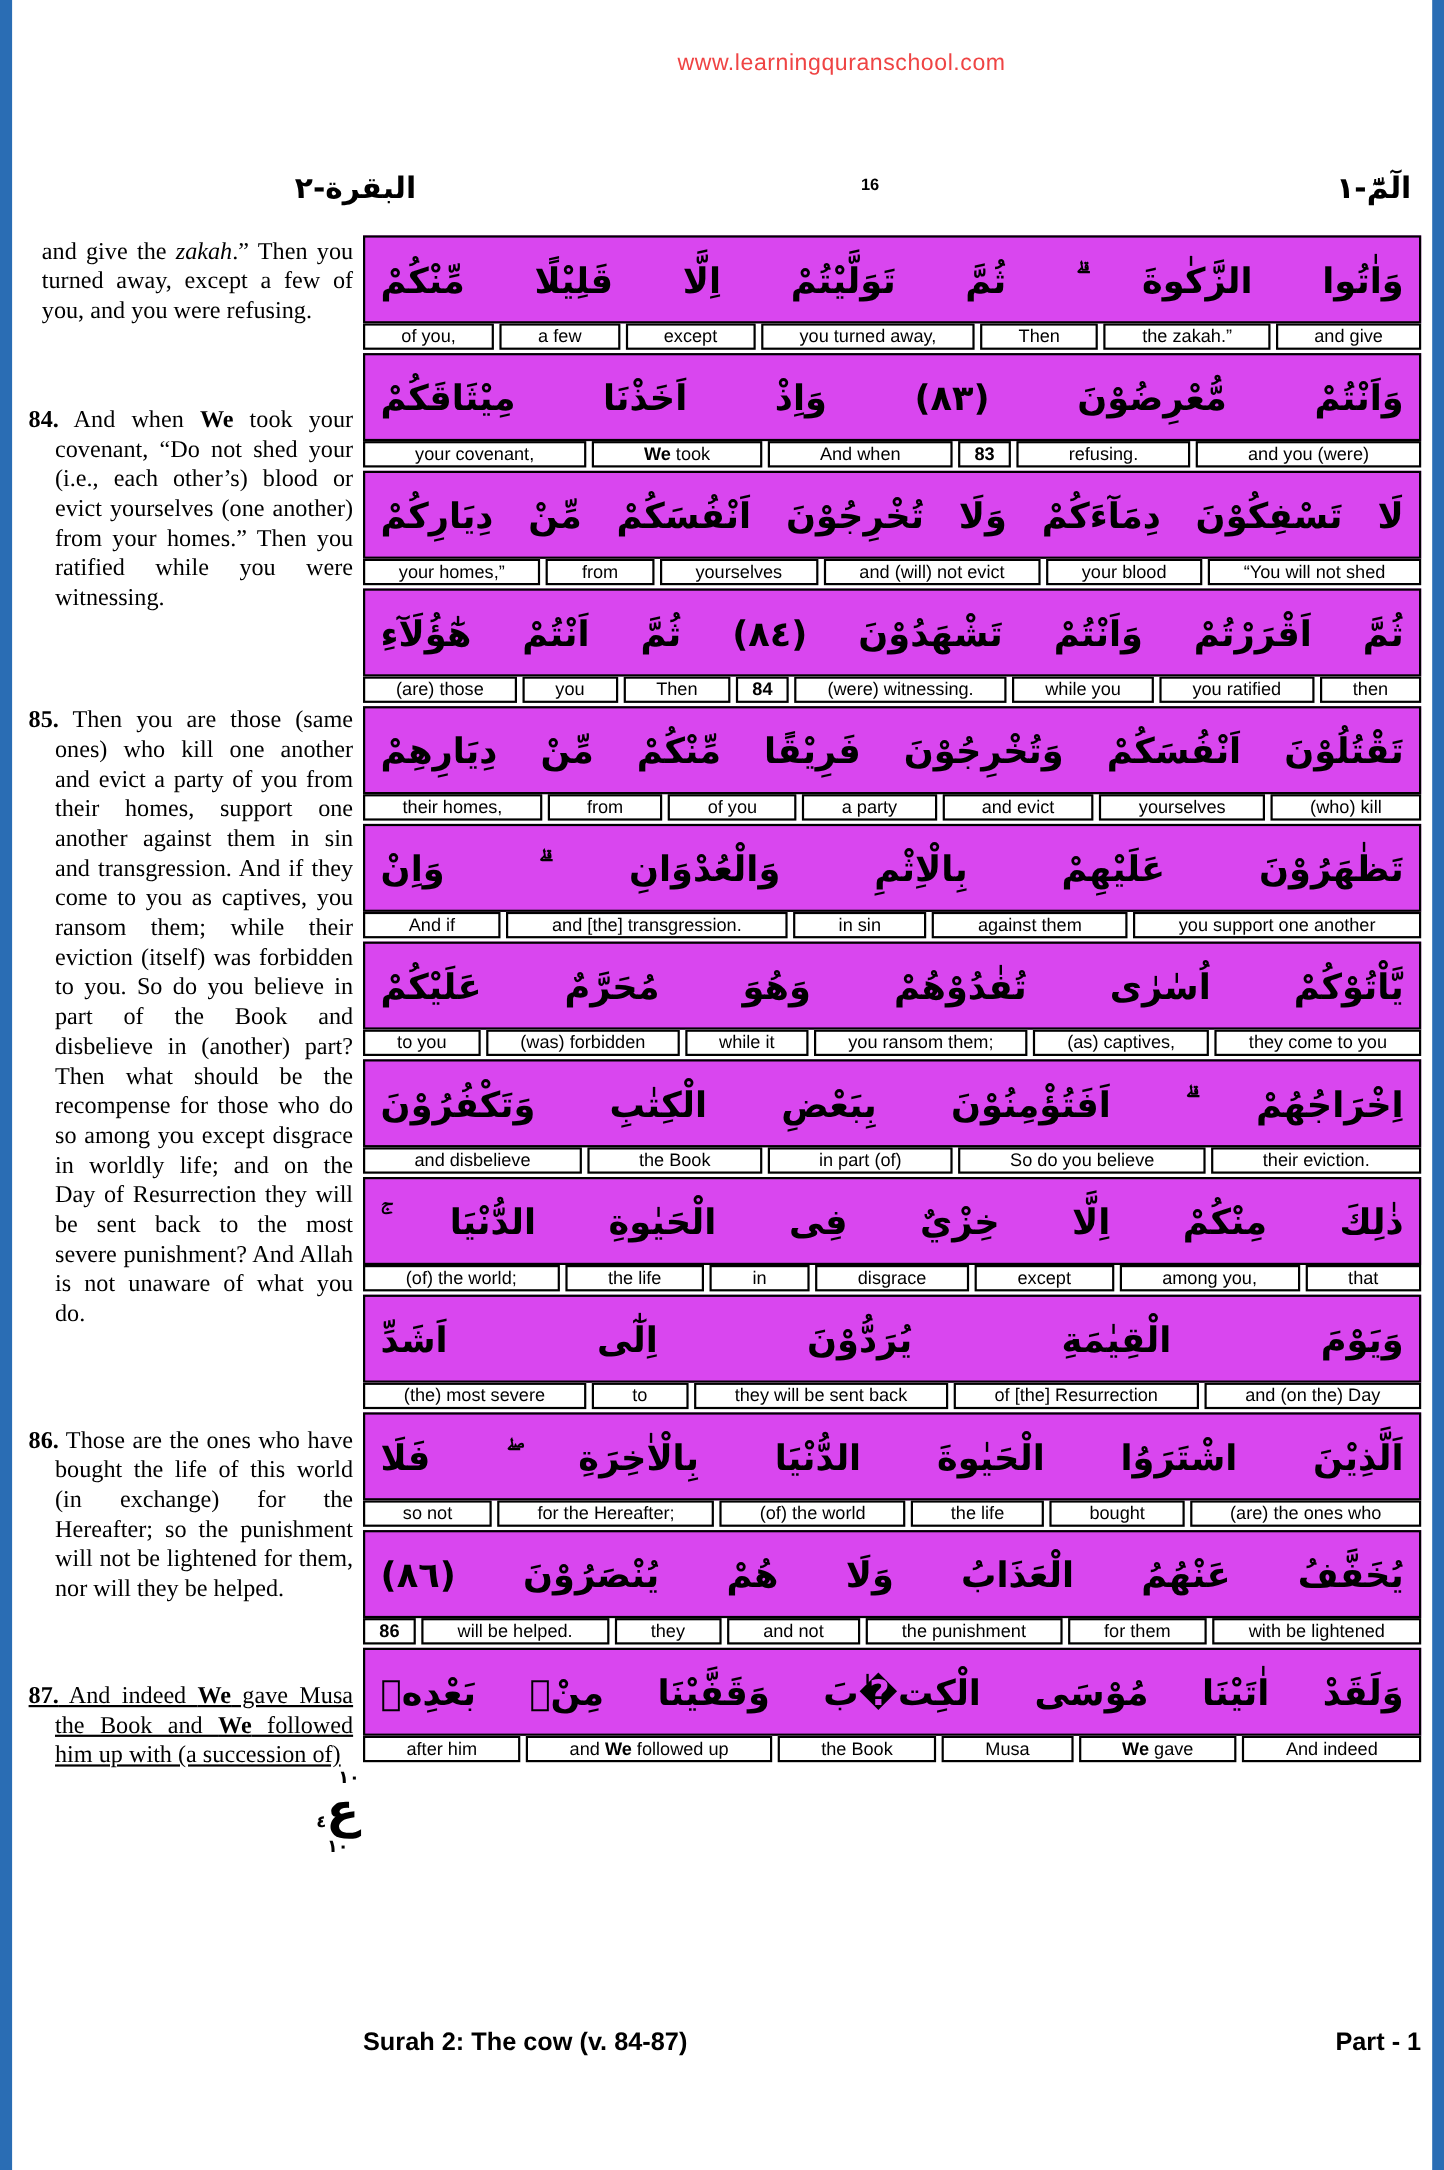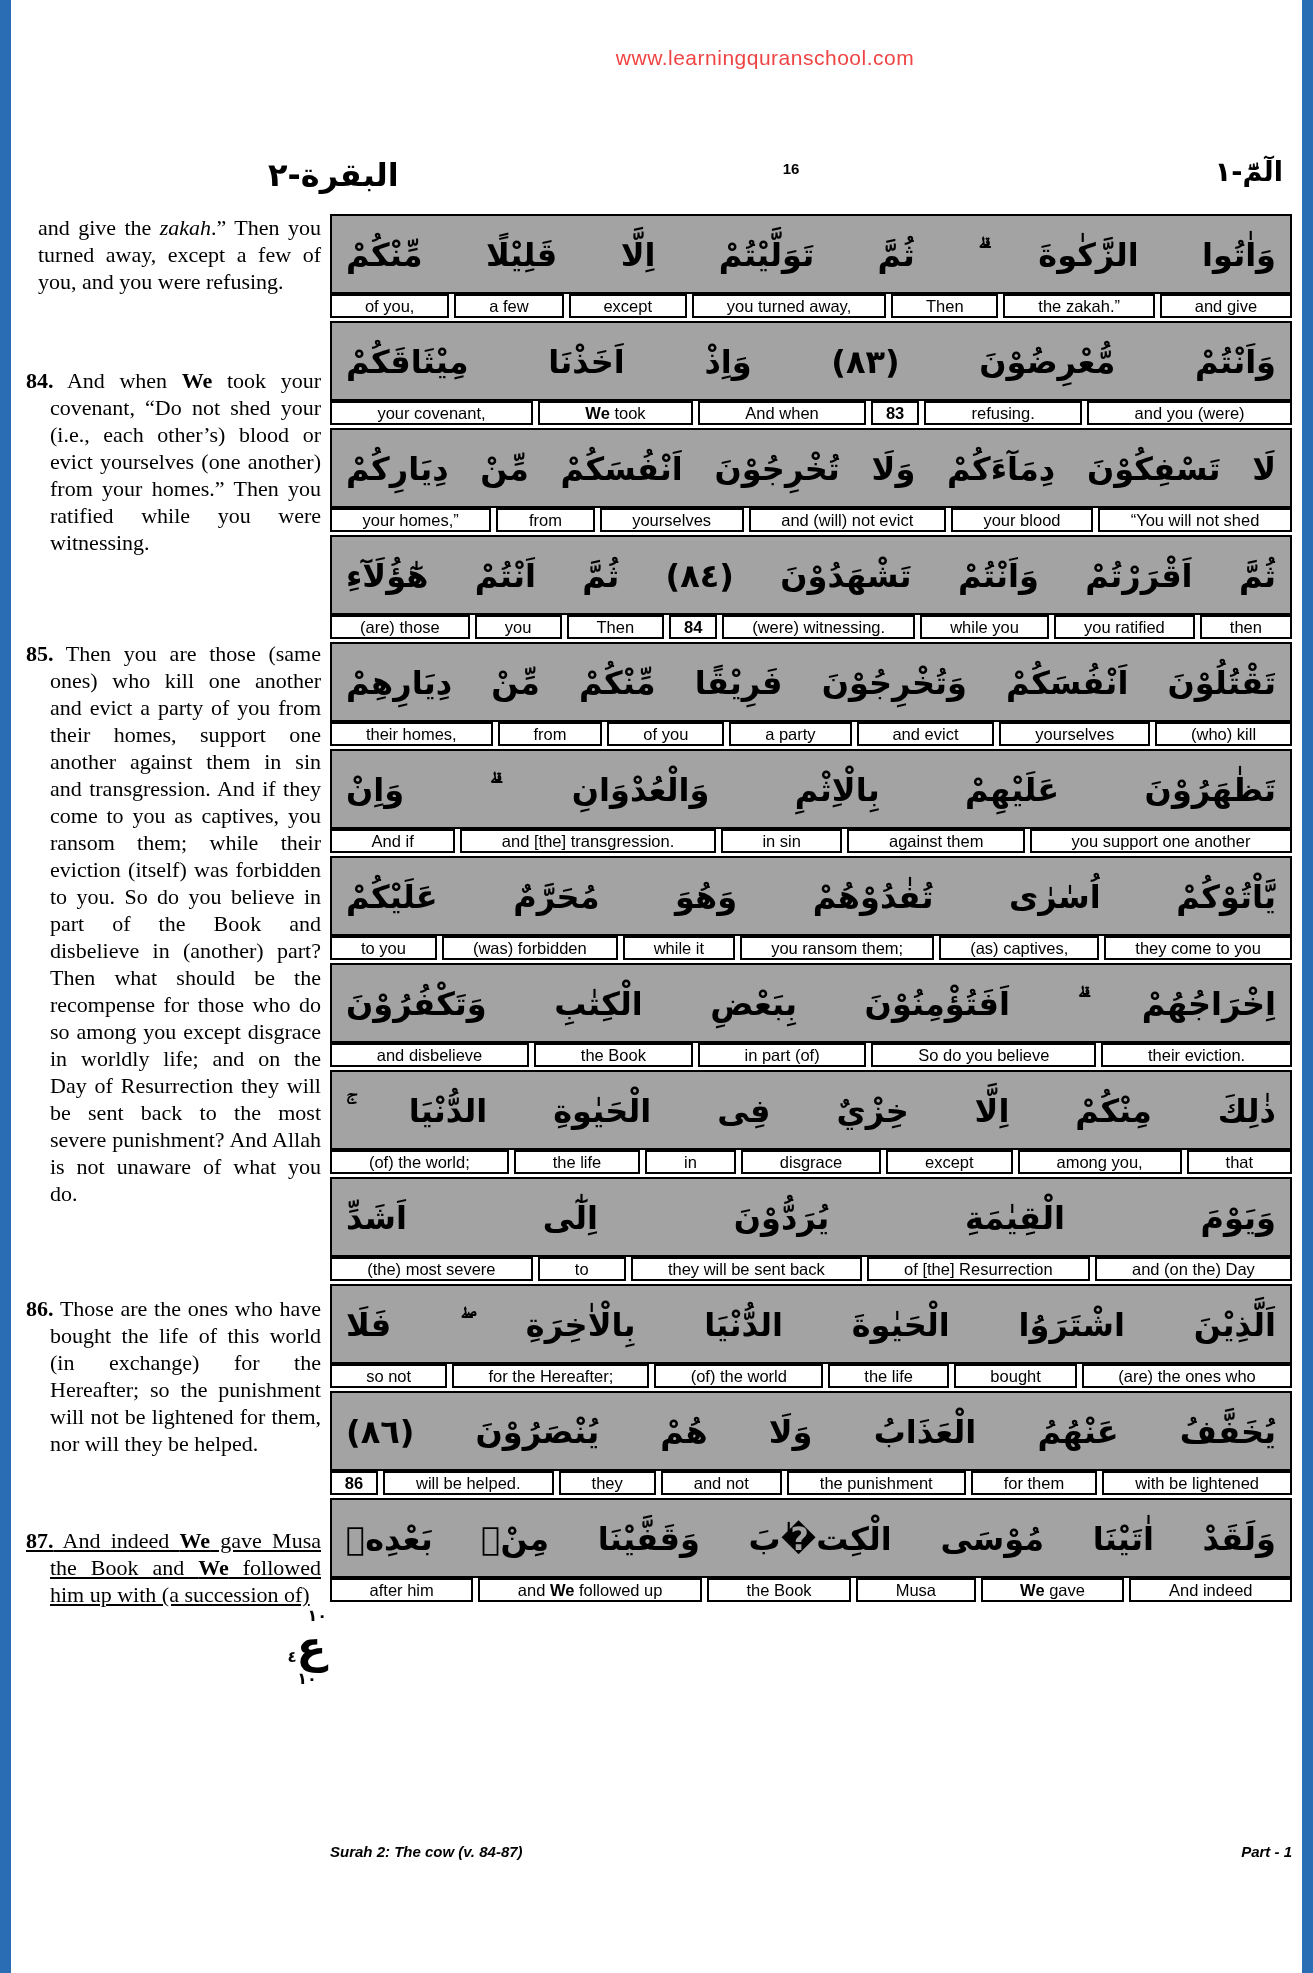--- a/index.html
+++ b/index.html
@@ -8,21 +8,21 @@
 
   .edge-bar { position:absolute; top:0; bottom:0; width:11px; }
   .edge-bar.left { left:0; }
   .edge-bar.right { right:0; }
 
   .site-url { position:absolute; top:46px; left:330px; width:870px;
               text-align:center; font-size:21px; color:#ef4444; letter-spacing:.5px; }
 
   .page-header { position:absolute; top:150px; left:0; width:100%; height:46px; }
   .hdr-surah { position:absolute; left:268px; top:6px; font-family:"DejaVu Sans",sans-serif;
-               font-weight:700; font-size:32px; direction:rtl; }
+               font-weight:700; font-size:27px; direction:rtl; }
   .hdr-pageno { position:absolute; left:765px; top:10px; width:52px; text-align:center;
                 font-size:15px; font-weight:600; }
   .hdr-juz { position:absolute; right:30px; top:6px; font-family:"DejaVu Sans",sans-serif;
              font-weight:700; font-size:27px; direction:rtl; }
 
   .sidebar { position:absolute; left:26px; top:214px; width:295px;
              font-family:"Liberation Serif", serif; font-size:22px; line-height:27px;
              text-align:justify; }
   .sb-para { padding-left:24px; text-indent:-24px; }
   .sb-para.cont { padding-left:12px; text-indent:0; }
@@ -31,40 +31,40 @@
   .sb-para:nth-of-type(4) { margin-top:88px; }
   .sb-para:nth-of-type(5) { margin-top:70px;text-decoration:underline; }
   .sb-para i { font-style:italic; }
   .sb-para b { font-weight:bold; }
 
   .main-rows { position:absolute; left:330px; top:214px; width:962px; }
   .row-group { margin-bottom:3px; }
   .arabic { border:2px solid #000; height:80px; line-height:78px;
             direction:rtl; unicode-bidi:plaintext; text-align:justify; text-align-last:justify;
             font-family:"DejaVu Sans", sans-serif; font-weight:700; font-size:32px;
-            padding:0 14px; overflow:hidden; background:#a3a3a3; }
+            padding:0 14px; overflow:hidden; background:#d946ef; }
   .words { display:flex; gap:5px; margin-top:0; direction:ltr; }
   .cell { flex:1 1 auto; border:2px solid #000; height:24px; line-height:20px;
           text-align:center; white-space:nowrap; padding:0 6px; font-size:16.5px;
           overflow:hidden; background:#fff; }
   .cell.num { flex:0 0 auto; min-width:48px; font-weight:700; }
   .cell b { font-weight:700; }
 
   .ruku { position:absolute; left:283px; top:1608px; width:48px; text-align:center;
           font-family:"DejaVu Sans", sans-serif; line-height:1; }
   .ruku-top, .ruku-bottom { font-size:16px; font-weight:700; }
   .ruku-top { text-align:right; padding-right:4px; }
   .ruku-bottom { text-align:center; margin-top:2px; }
   .ruku-mid { margin-top:1px; }
   .ruku-letter { font-size:44px; font-weight:700; }
   .ruku-num { font-size:15px; font-weight:700; vertical-align:middle; }
 
   .page-footer { position:absolute; left:330px; top:1843px; width:962px;
                  display:flex; justify-content:space-between;
-                 font-size:15px; font-weight:700;font-style:italic; }
+                 font-size:23px; font-weight:700; }
 </style>
 </head>
 <body>
 
 <div class="edge-bar left" style="background: rgb(42, 109, 180);"></div>
 <div class="edge-bar right" style="background: rgb(42, 109, 180);"></div>
 
 <div class="site-url">www.learningquranschool.com</div>
 
 <div class="page-header">

